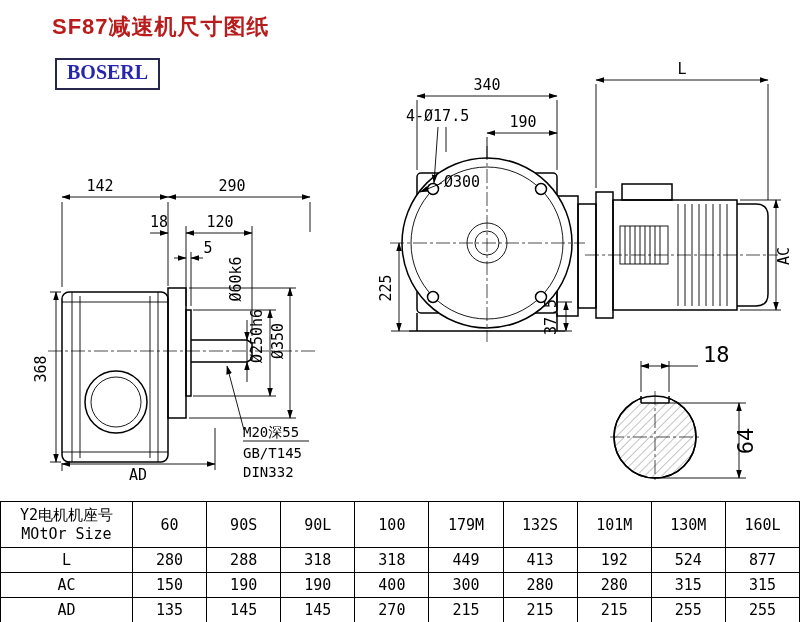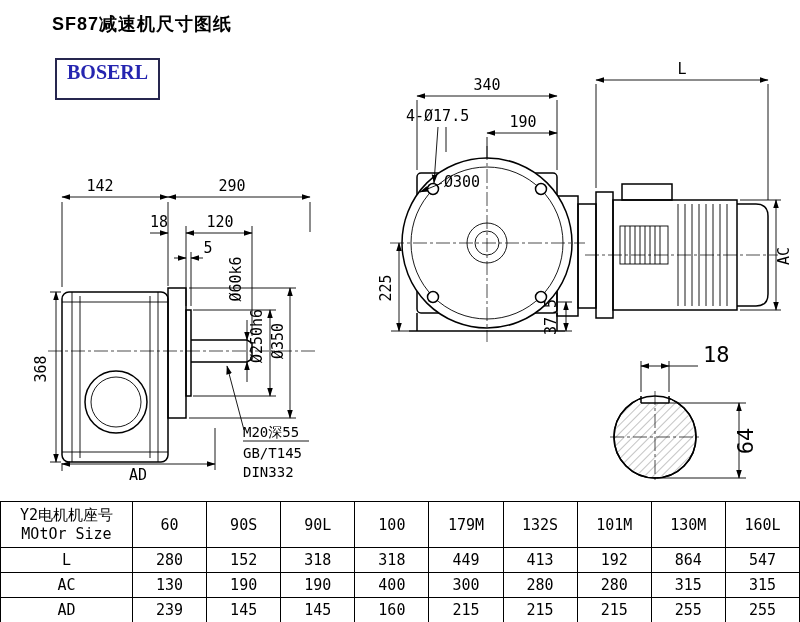--- a/index.html
+++ b/index.html
@@ -2,25 +2,25 @@
 <html><head>
 <meta charset="utf-8">
 <style>
   * { margin:0; padding:0; box-sizing:border-box; }
   html,body { width:800px; height:622px; background:#fff; overflow:hidden; }
   body { position:relative; font-family:"DejaVu Sans Mono", monospace; color:#000; }
 
   .page-title {
     position:absolute; left:52px; top:12px;
     font-family:"Liberation Sans", sans-serif;
-    font-weight:bold; font-size:18px; letter-spacing:1px; color:#000000;
+    font-weight:bold; font-size:22px; letter-spacing:1px; color:#b91c1c;
   }
   .brand-box {
     position:absolute; left:55px; top:58px;
-    border:2px solid #26264f; padding:1px 10px 14px 10px;
+    border:2px solid #26264f; padding:1px 10px 4px 10px;
     font-family:"Liberation Serif", serif;
     font-size:20px; font-weight:bold; color:#2525b0; background:#fff;
   }
 
   svg.drawing { position:absolute; left:0; top:0; }
 
   .ol  { stroke:#000; stroke-width:1.5; fill:none; }
   .olf { stroke:#000; stroke-width:1.5; fill:#fff; }
   .ol2 { stroke:#000; stroke-width:0.9; fill:none; }
   .dim { stroke:#000; stroke-width:0.9; fill:none; }
@@ -262,47 +262,47 @@
       <th>100</th>
       <th>179M</th>
       <th>132S</th>
       <th>101M</th>
       <th>130M</th>
       <th>160L</th>
     </tr>
     <tr class="drow">
       <th>L</th>
       <td>280</td>
-      <td>152</td>
+      <td>288</td>
       <td>318</td>
       <td>318</td>
       <td>449</td>
       <td>413</td>
       <td>192</td>
-      <td>864</td>
-      <td>547</td>
+      <td>524</td>
+      <td>877</td>
     </tr>
     <tr class="drow">
       <th>AC</th>
-      <td>130</td>
+      <td>150</td>
       <td>190</td>
       <td>190</td>
       <td>400</td>
       <td>300</td>
       <td>280</td>
       <td>280</td>
       <td>315</td>
       <td>315</td>
     </tr>
     <tr class="drow">
       <th>AD</th>
-      <td>239</td>
+      <td>135</td>
       <td>145</td>
       <td>145</td>
-      <td>160</td>
+      <td>270</td>
       <td>215</td>
       <td>215</td>
       <td>215</td>
       <td>255</td>
       <td>255</td>
     </tr>
   </tbody>
 </table>
 
 </body></html>

